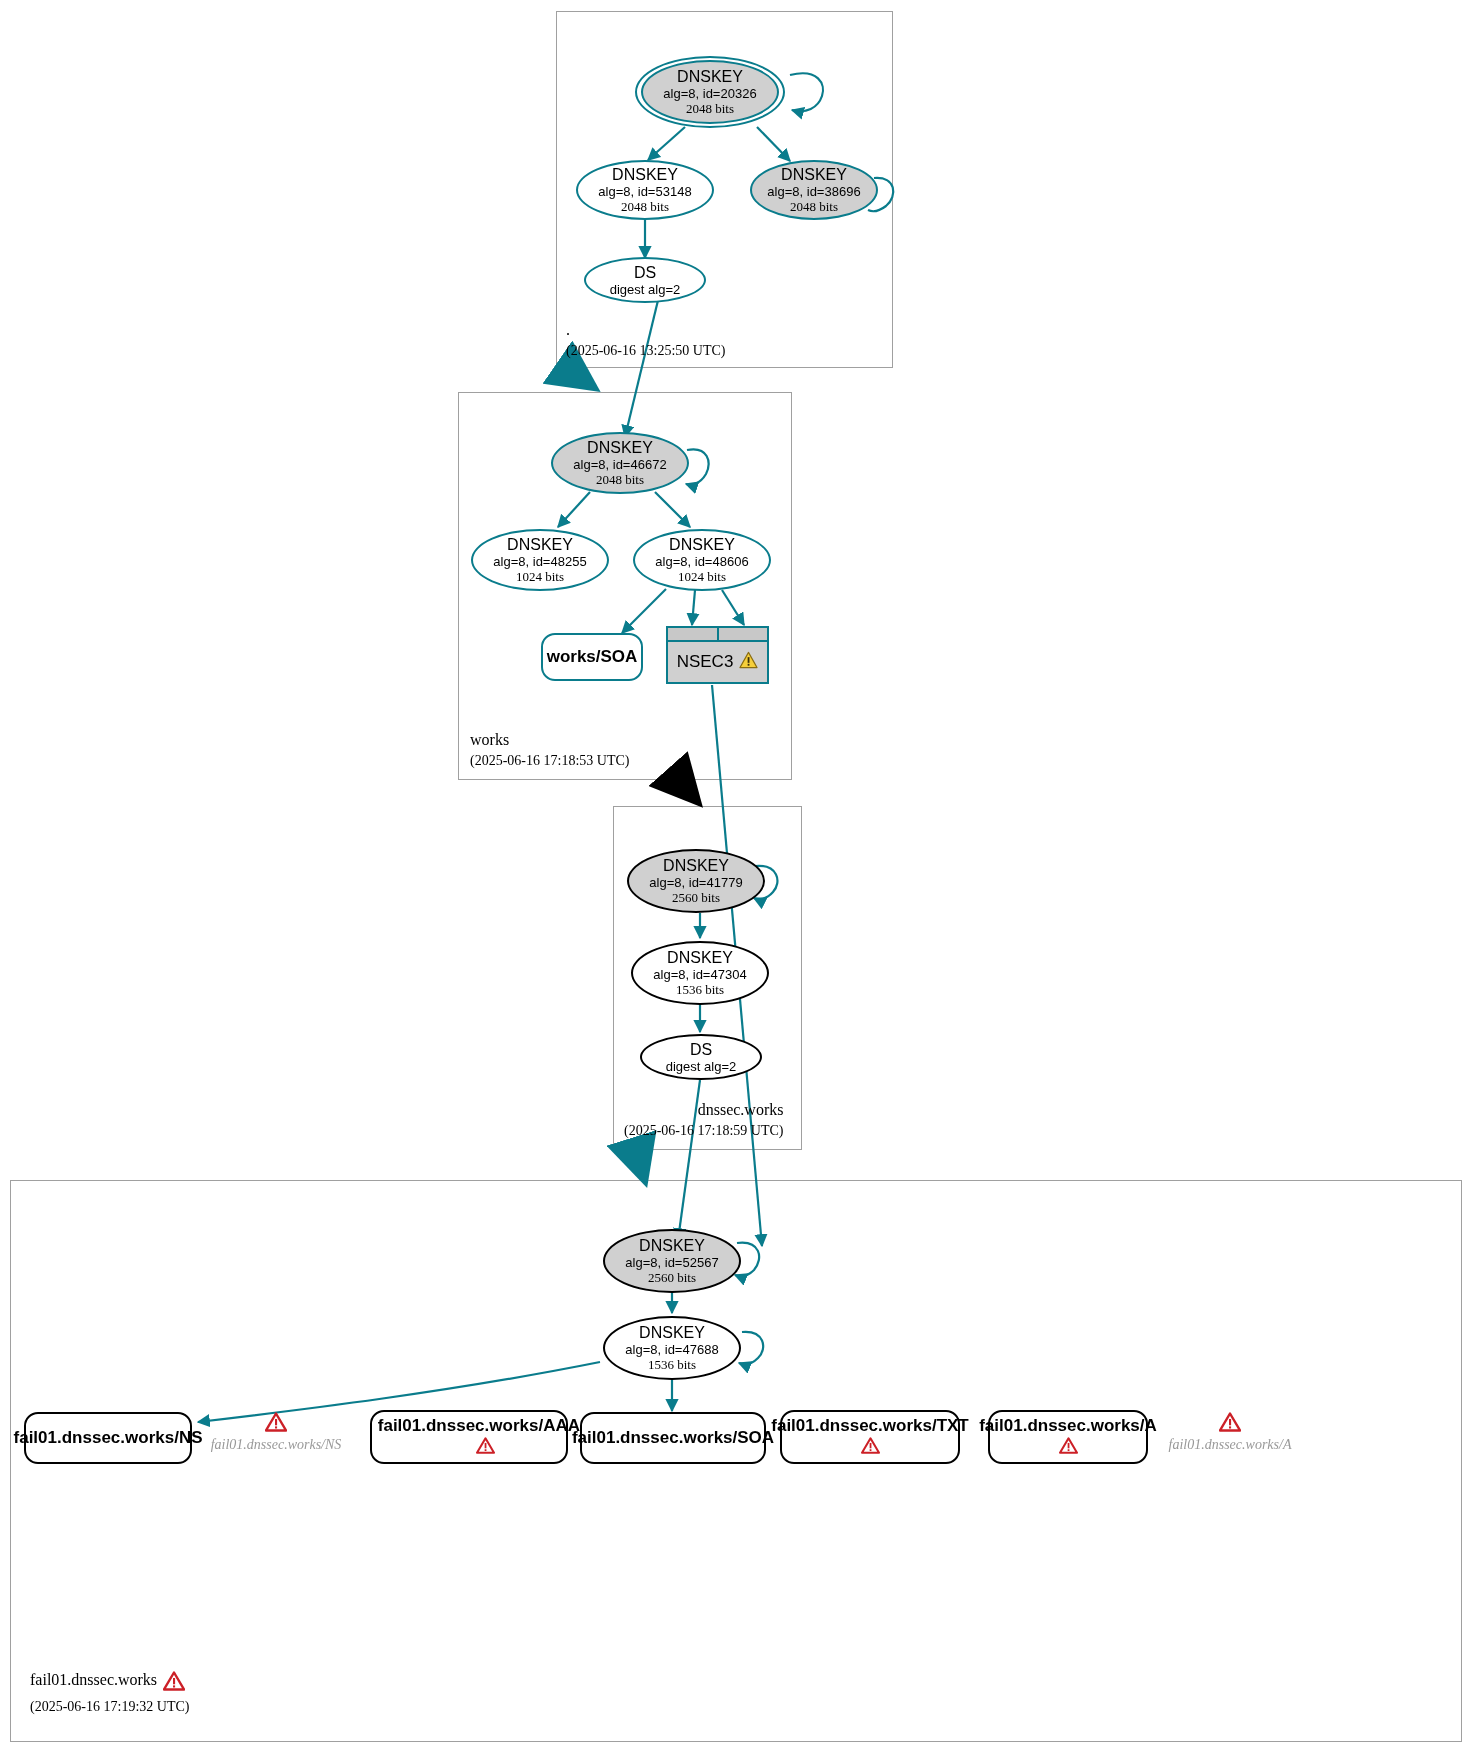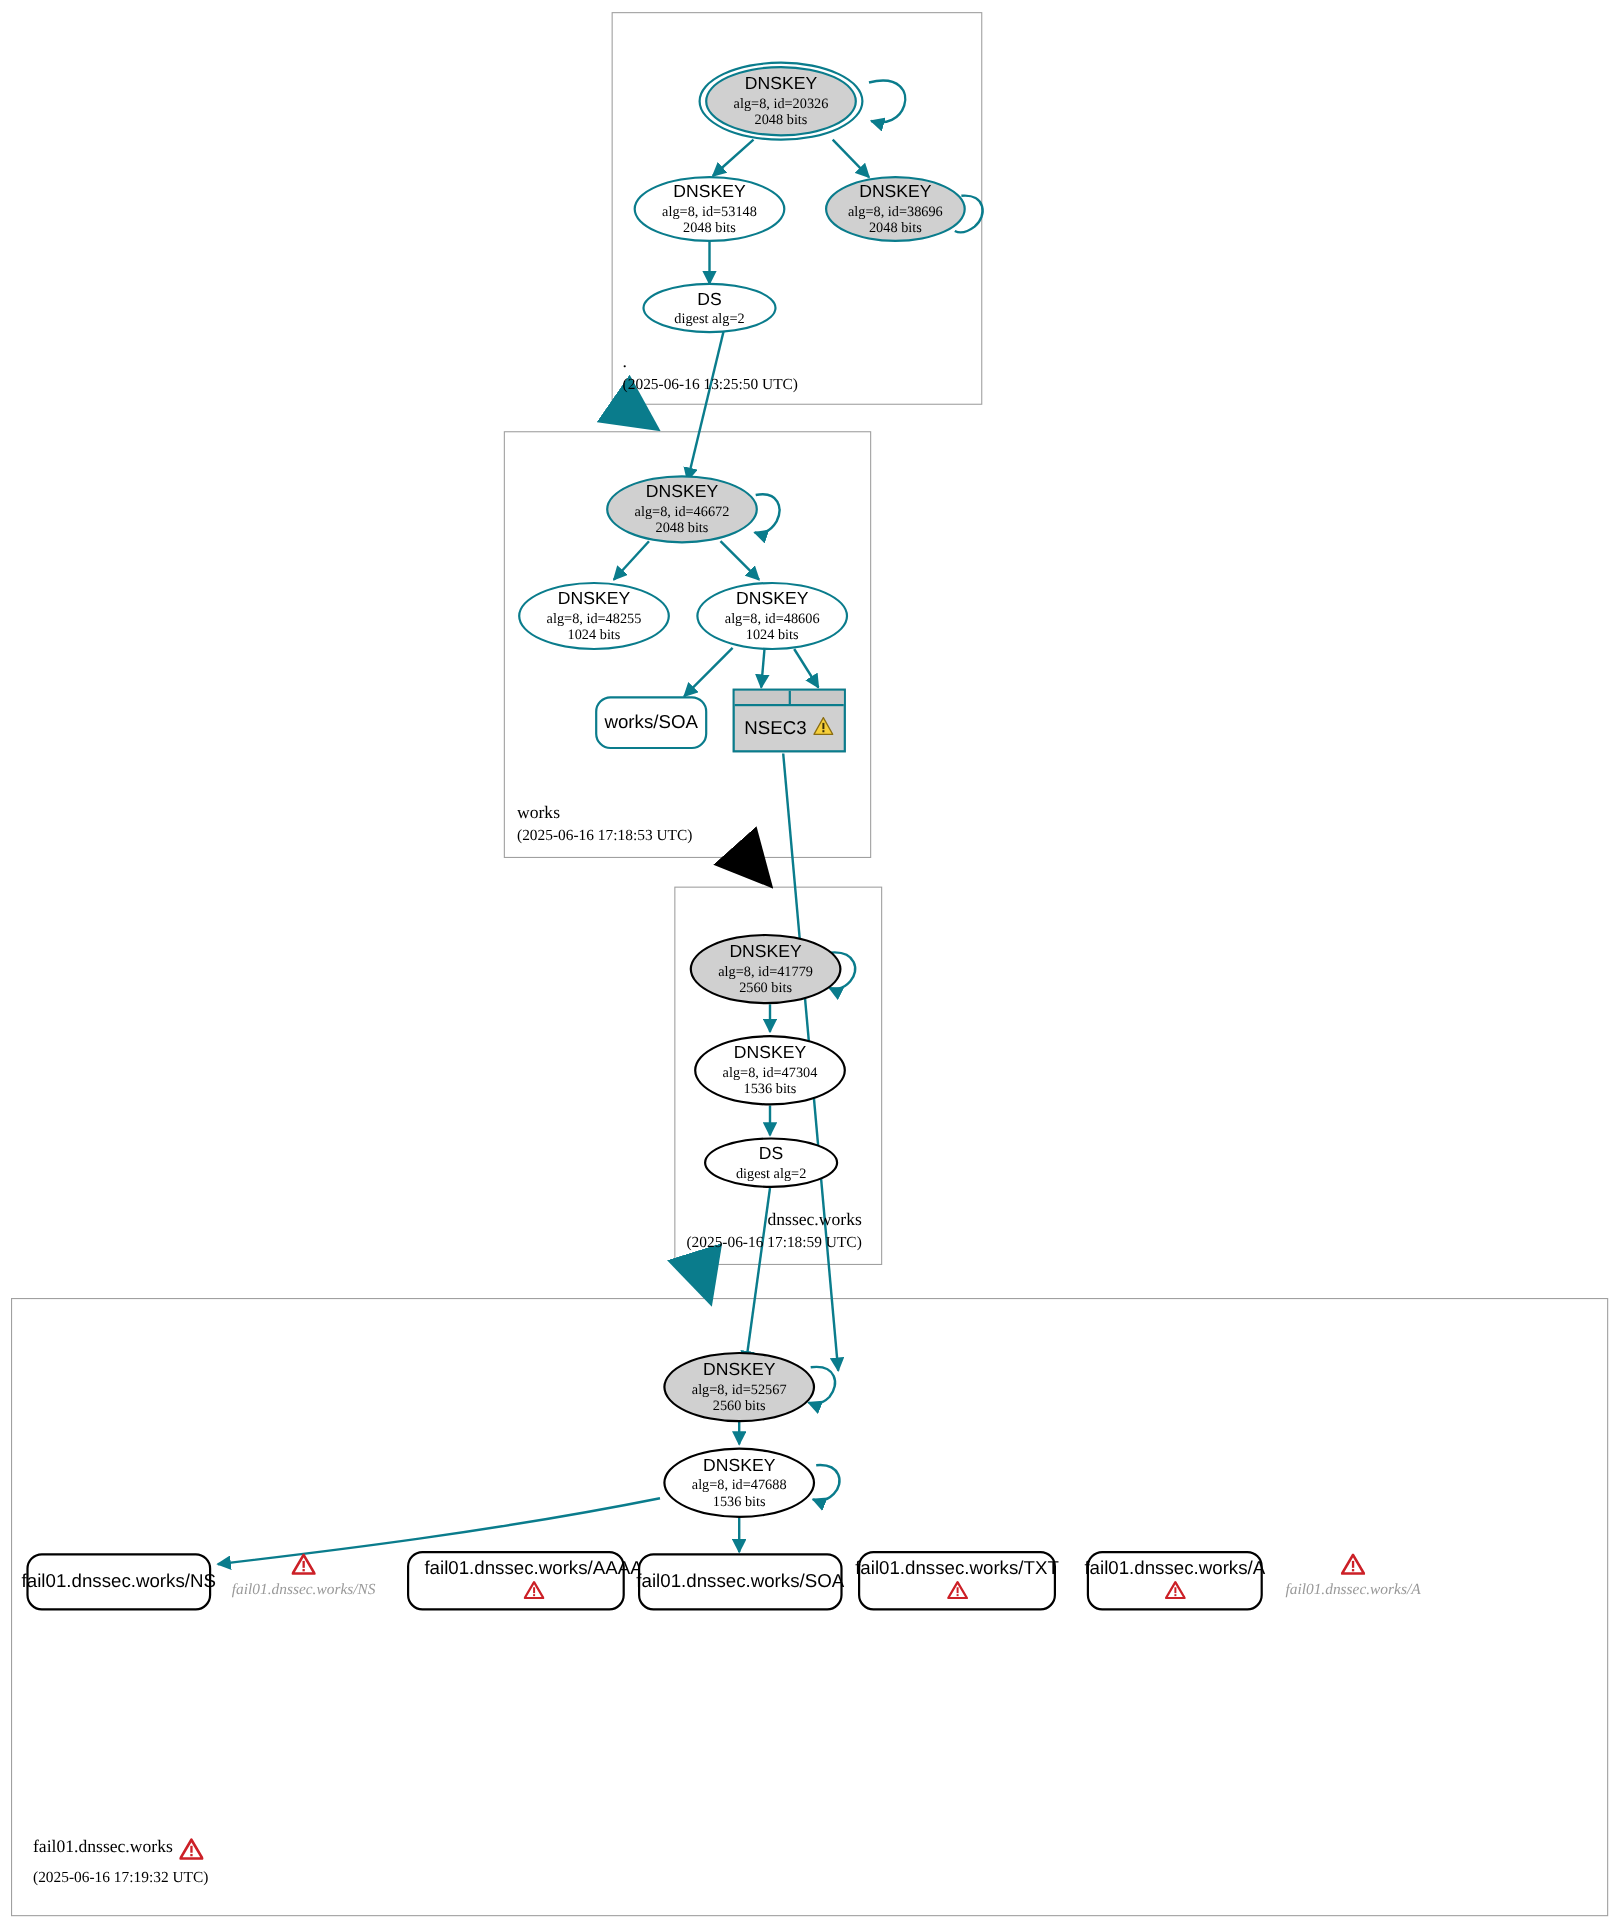--- a/index.html
+++ b/index.html
@@ -14,36 +14,36 @@
   .zonelabel { position:absolute; font-family:"Liberation Serif", serif; color:#000; white-space:nowrap; }
   .zonelabel .zname { font-size:16px; display:block; }
   .zonelabel .ztime { font-size:14px; display:block; margin-top:4px; }
   .zonelabel .zname-row { display:flex; align-items:flex-start; gap:6px; }
 
   
   .ell { position:absolute; display:flex; flex-direction:column;
          align-items:center; justify-content:center; text-align:center;
          border-radius:50%; font-family:"Liberation Sans", sans-serif; }
   .ell .l1 { font-size:16px; line-height:18px; color:#000; }
-  .ell .l2 { font-family:Liberation Serif, serif; font-size:13px; line-height:15px; color:#000; }
+  .ell .l2 { font-family:Liberation Sans, sans-serif; font-size:13px; line-height:15px; color:#000; }
   .ell .l3 { font-family:"Liberation Serif", serif; font-size:13px; line-height:15px; color:#000;text-align:right; }
 
   .teal { border:2px solid #0a7c8c; }
   .black { border:2px solid #000000; }
   .fill-gray { background:#d0d0d0; }
   .fill-white { background:#ffffff; }
 
   
   .sep-outer { position:absolute; border:2px solid #0a7c8c; border-radius:50%; background:transparent; }
 
   
   .rr { position:absolute; display:flex; flex-direction:column;
         align-items:center; justify-content:center; text-align:center;
         border-radius:14px; background:#ffffff; font-size:17px; color:#000;
-        font-family:"Liberation Sans", sans-serif; padding:2px 8px; }
+        font-family:"Liberation Sans", sans-serif; padding:2px 8px;font-weight:bold; }
   .rr.teal { border:2px solid #0a7c8c; }
   .rr.black { border:2px solid #000000; }
   .rr .rrlabel { display:block; }
 
   
   .nsec3 { position:absolute; border:2px solid #0a7c8c; background:#d0d0d0;
            display:flex; flex-direction:column; }
   .nsec3 .hdr { height:14px; display:flex; border-bottom:2px solid #0a7c8c; }
   .nsec3 .hdr .cell { flex:1; background:#c8c8c8; }
   .nsec3 .hdr .cell + .cell { border-left:2px solid #0a7c8c; }

